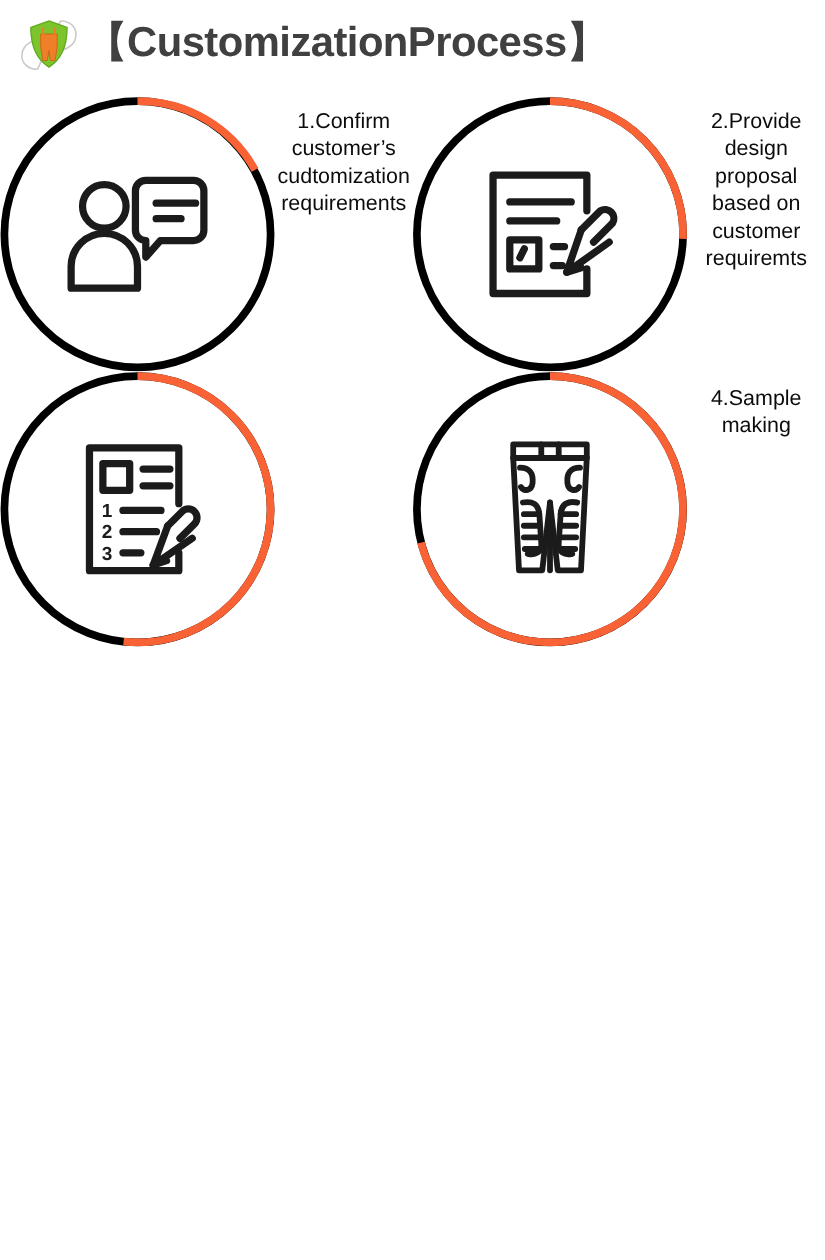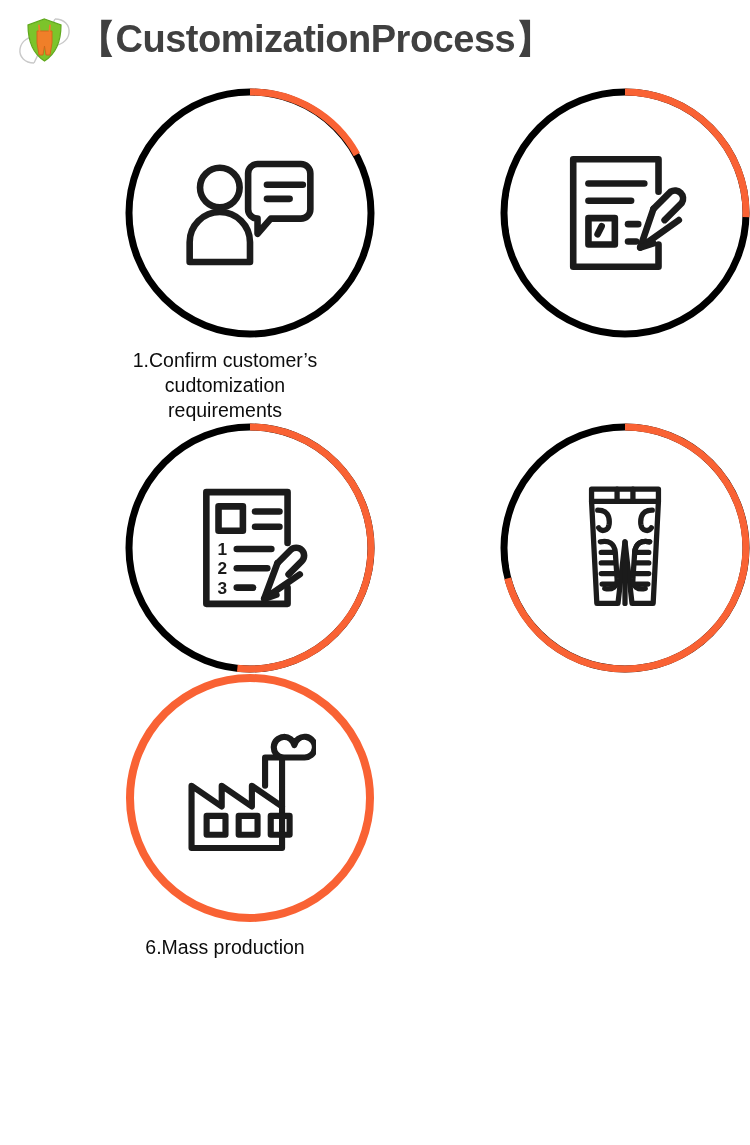--- a/index.html
+++ b/index.html
@@ -50,22 +50,21 @@
     position: absolute;
     left: 0;
     top: 88px;
     width: 750px;
     display: grid;
     grid-template-columns: 375px 375px;
     grid-auto-rows: auto;
   }
   .step-cell {
     display: flex;
-    flex-direction: column;
-    align-items: flex-end;
+    align-items: flex-start;
   }
   .step-ring-wrap {
     width: 250px;
     height: 250px;
     position: relative;
   }
   .step-ring-wrap svg {
     display: block;
     width: 250px;
     height: 250px;
@@ -168,20 +167,23 @@
             <path d="M38 86 l4 -8"></path>
             <path d="M68 76 h10"></path>
             <path d="M68 93 h8"></path>
             <path d="M93 61 l17 -17 a8 8 0 0 1 11 11 l-17 17"></path>
             <path d="M93 61 L80 99 l38 -27"></path>
             <path d="M80 99 l13 -4"></path>
           </g>
         </svg>
       </span>
     </div>
+    <div class="step-caption">2.Provide design
+proposal based on
+customer requiremts</div>
   </div>
 
   <div class="step-cell row-gap-1">
     <div class="step-ring-wrap">
       <svg viewBox="0 0 250 250" xmlns="http://www.w3.org/2000/svg">
         <circle cx="125" cy="125" r="121" fill="none" stroke="#000000" stroke-width="7"></circle>
         <path d="M 125 4 A 121 121 0 1 1 112.34 245.34" fill="none" stroke="#F96234" stroke-width="7"></path>
       </svg>
       <span class="step-icon">
         <svg viewBox="0 0 130 130" xmlns="http://www.w3.org/2000/svg">
@@ -224,38 +226,18 @@
             <path d="M91 32 c-10 0 -14 6 -13 16 c1 8 9 9 12 4"></path>
             <path d="M32 68 c10 -2 16 2 17 12 l2 30 c1 9 -6 13 -14 11"></path>
             <path d="M88 68 c-10 -2 -16 2 -17 12"></path>
             <path d="M33 80 h14 M33 92 h15 M33 104 h15 M34 116 h14"></path>
             <path d="M87 80 h-13 M87 92 h-14 M87 104 h-14 M86 116 h-13"></path>
             <path d="M88 68 c-10 -2 -16 2 -17 12 l-2 30 c-1 9 6 13 14 11"></path>
           </g>
         </svg>
       </span>
     </div>
-  </div>
-
-
-  <div class="step-cell row-gap-1">
-    <div class="step-ring-wrap">
-      <svg viewBox="0 0 250 250" xmlns="http://www.w3.org/2000/svg">
-        <circle cx="125" cy="125" r="122" fill="none" stroke="#000000" stroke-width="2"></circle>
-        <circle cx="125" cy="125" r="120" fill="none" stroke="#F96234" stroke-width="8"></circle>
-      </svg>
-      <span class="step-icon">
-        <svg viewBox="0 0 140 130" xmlns="http://www.w3.org/2000/svg">
-          <g fill="none" stroke="#1b1b1b" stroke-width="6.5" stroke-linecap="round" stroke-linejoin="round">
-            <path d="M8 118 V52 l32 22 V52 l32 22 V52 l32 22 V118 z"></path>
-            <path d="M86 52 V22 h18 v52"></path>
-            <rect x="24" y="84" width="20" height="20"></rect>
-            <rect x="58" y="84" width="20" height="20"></rect>
-            <rect x="92" y="84" width="20" height="20"></rect>
-            <path d="M104 22 a11 11 0 1 1 13 -13 a11 11 0 1 1 10 13 z"></path>
-          </g>
-        </svg>
-      </span>
-    </div>
-    <div class="step-caption">6.Mass production</div>
-  </div>
+    <div class="step-caption">4.Sample making</div>
+  </div>
+
+
 
 </div>
 
 </body></html>

